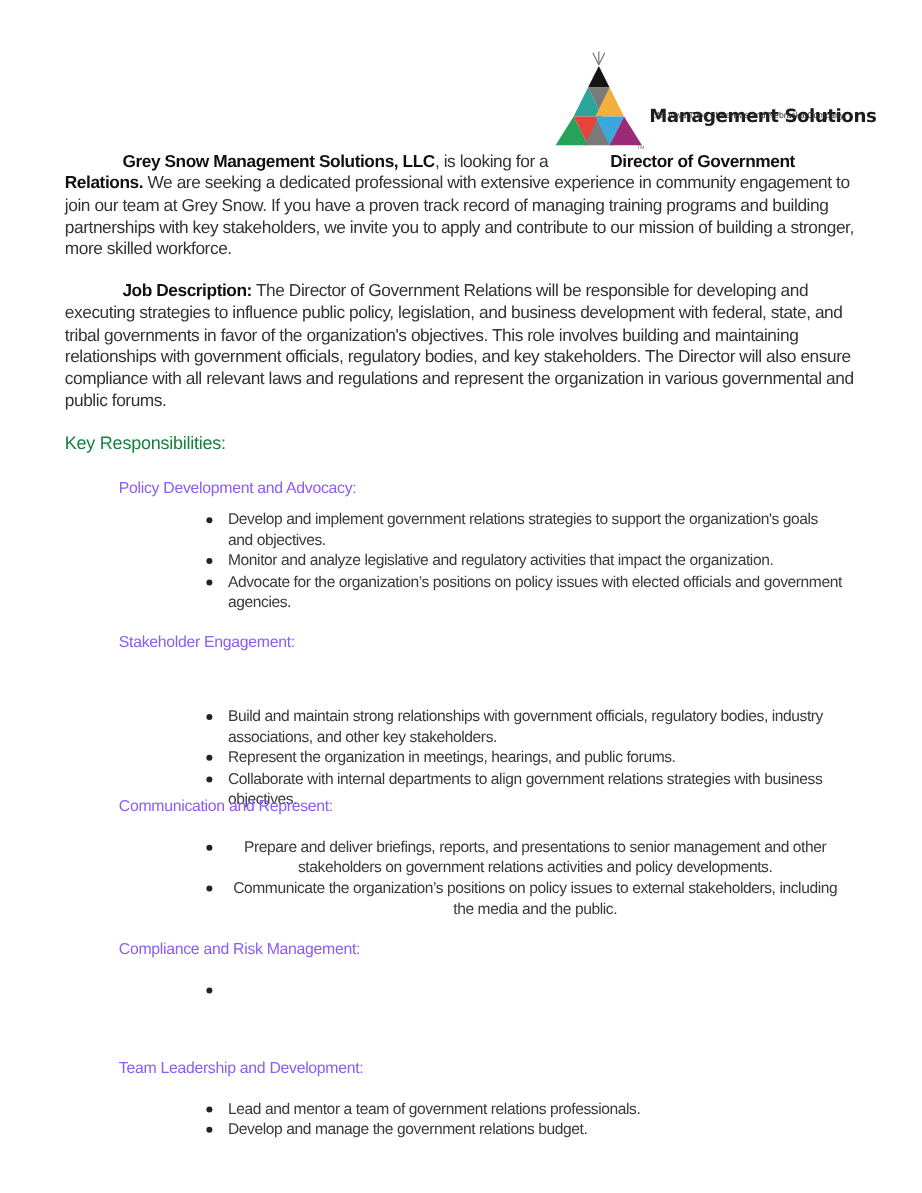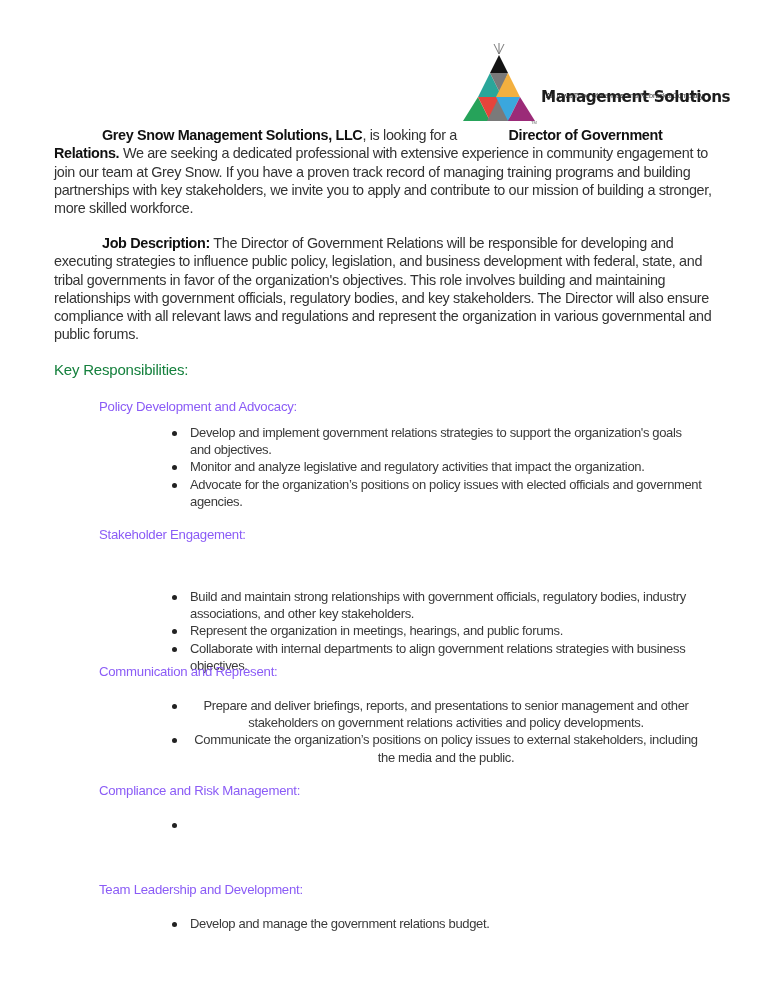--- a/index.html
+++ b/index.html
@@ -117,16 +117,17 @@
     </div>
     <div class="section s4">
       <div class="sub-heading">Compliance and Risk Management:</div>
       <ul>
         <li><span class="dot"></span></li>
       </ul>
     </div>
     <div class="section s5">
       <div class="sub-heading">Team Leadership and Development:</div>
       <ul>
+        <li><span class="dot"></span><span>Lead and mentor a team of government relations professionals.</span></li>
         <li><span class="dot"></span><span>Develop and manage the government relations budget.</span></li>
       </ul>
     </div>
   </div>
 
 </body></html>

